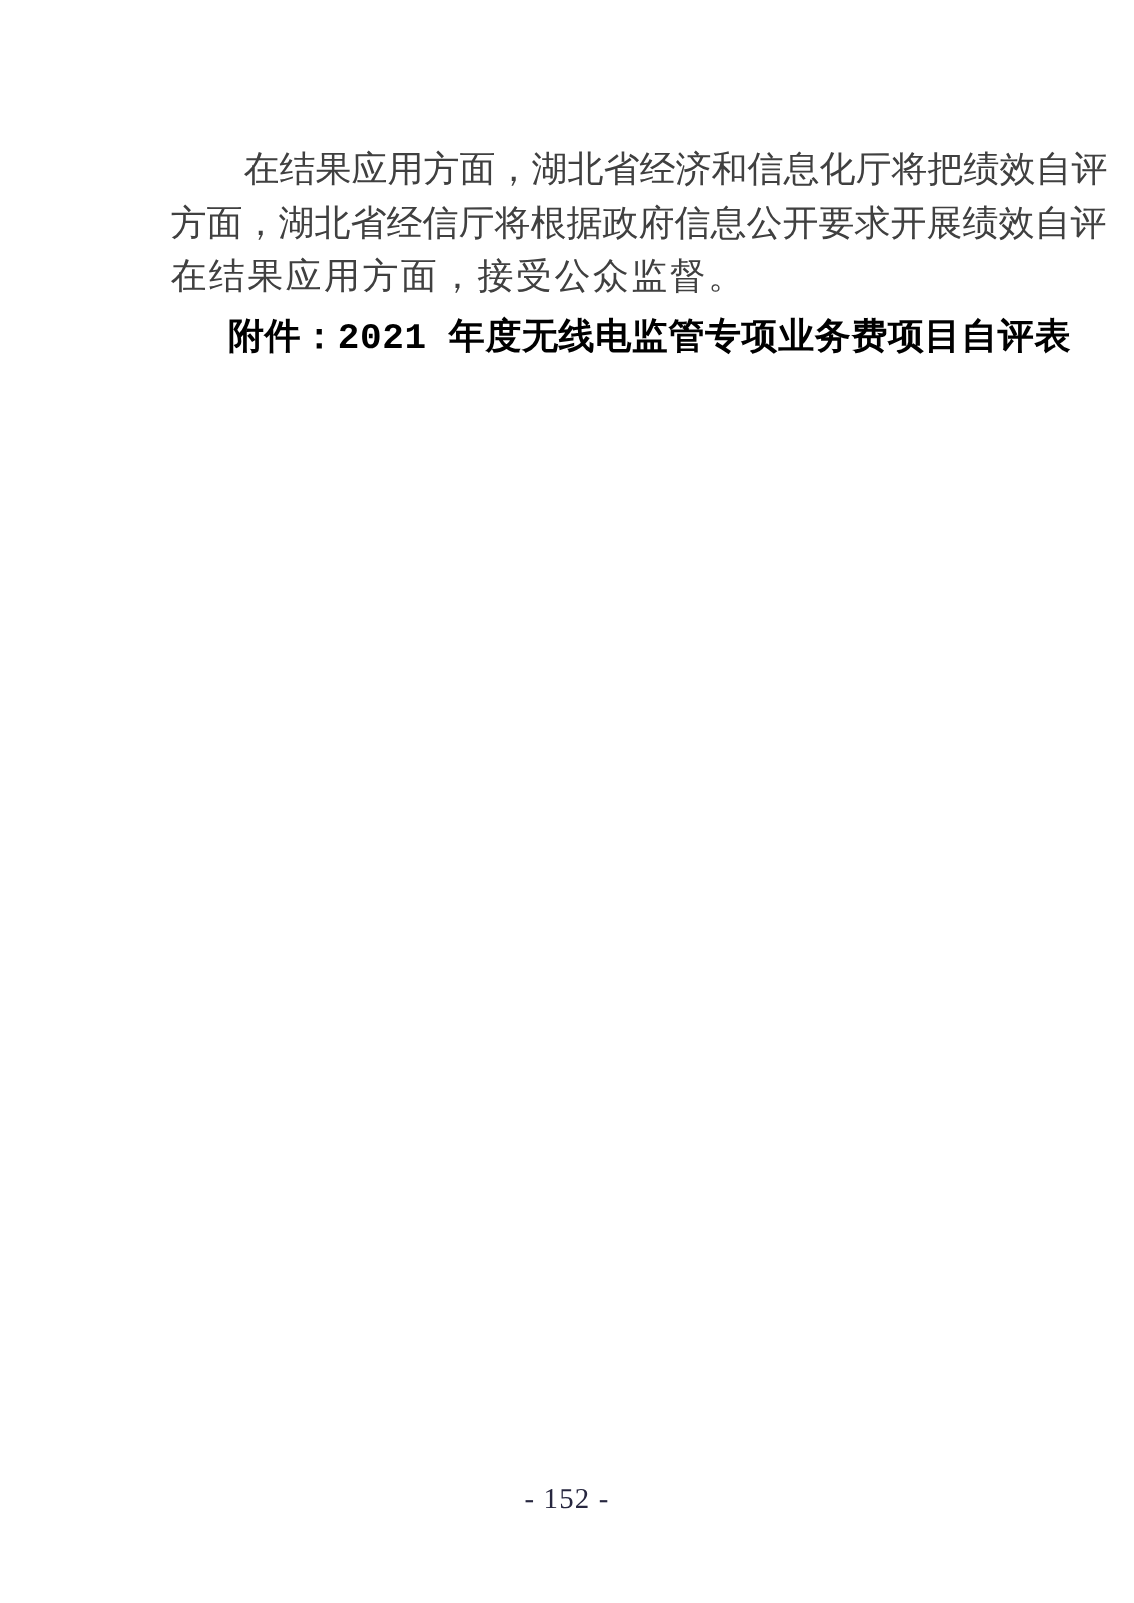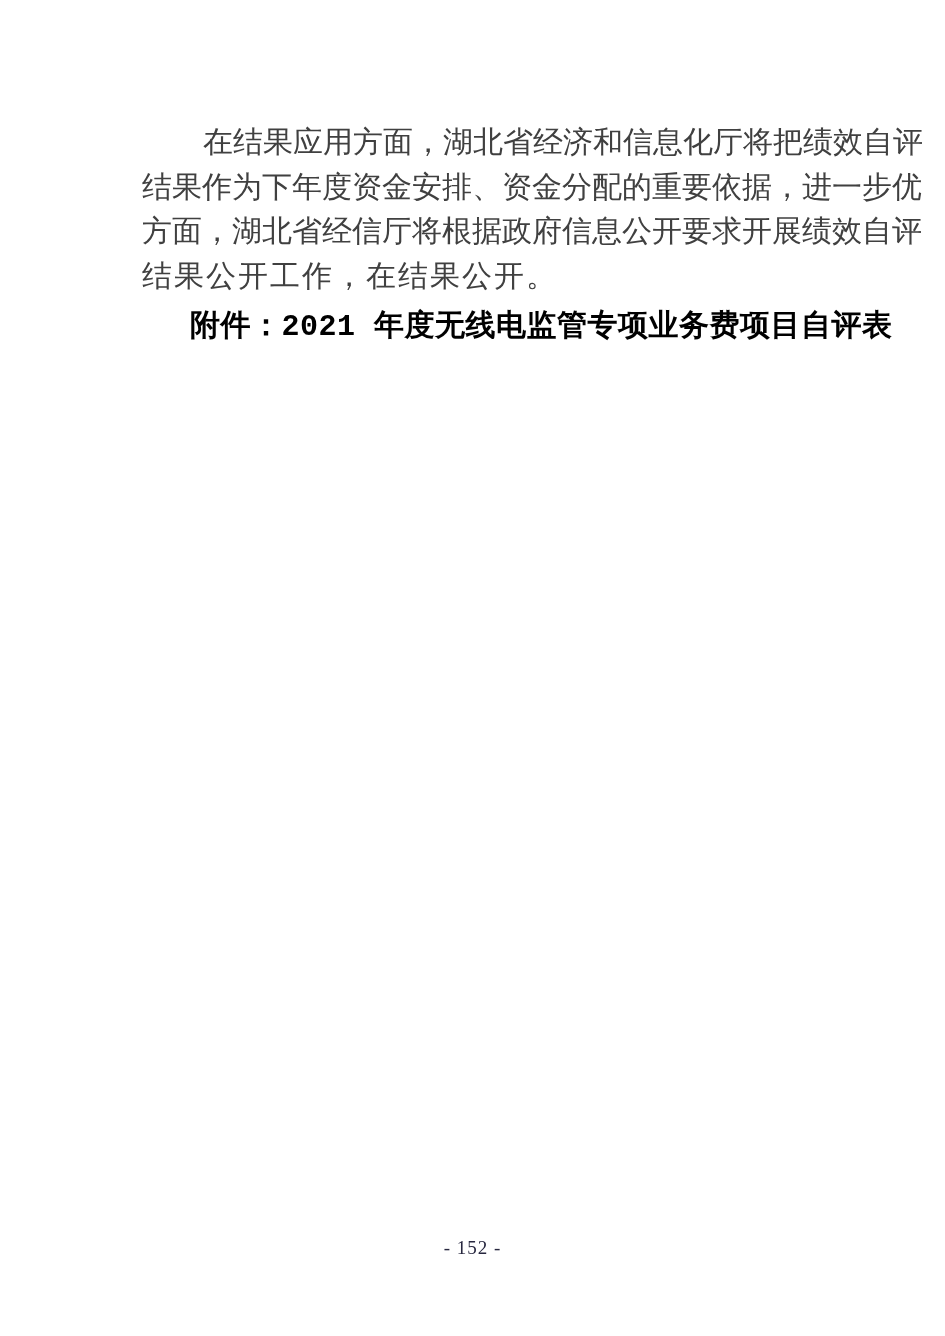--- a/index.html
+++ b/index.html
@@ -61,41 +61,40 @@
     color: #000000;
     white-space: nowrap;
   }
 
   .page-number {
     position: absolute;
     left: 0;
     top: 1237px;
     width: 945px;
     text-align: center;
-    font-size: 19px;
+    font-size: 24px;
     letter-spacing: 1px;
     color: #27273f;
   }
 </style>
 </head>
 <body>
 
 <div class="page">
 
   <div class="content">
 
     <div class="body-line justified first-line">在结果应用方面，湖北省经济和信息化厅将把绩效自评</div>
 
-    <div class="body-line justified">结果作为下年度资金安排、资金分配的重要依据，进一步优</div>
 
 
 
     <div class="body-line justified">方面，湖北省经信厅将根据政府信息公开要求开展绩效自评</div>
 
-    <div class="body-line last-line">结果公开工作，在结果公开。</div>
+    <div class="body-line last-line">在结果应用方面，接受公众监督。</div>
 
     <div class="attachment-line">附件：2021 年度无线电监管专项业务费项目自评表</div>
 
   </div>
 
   <div class="page-number">- 152 -</div>
 
 </div>
 
 </body></html>

